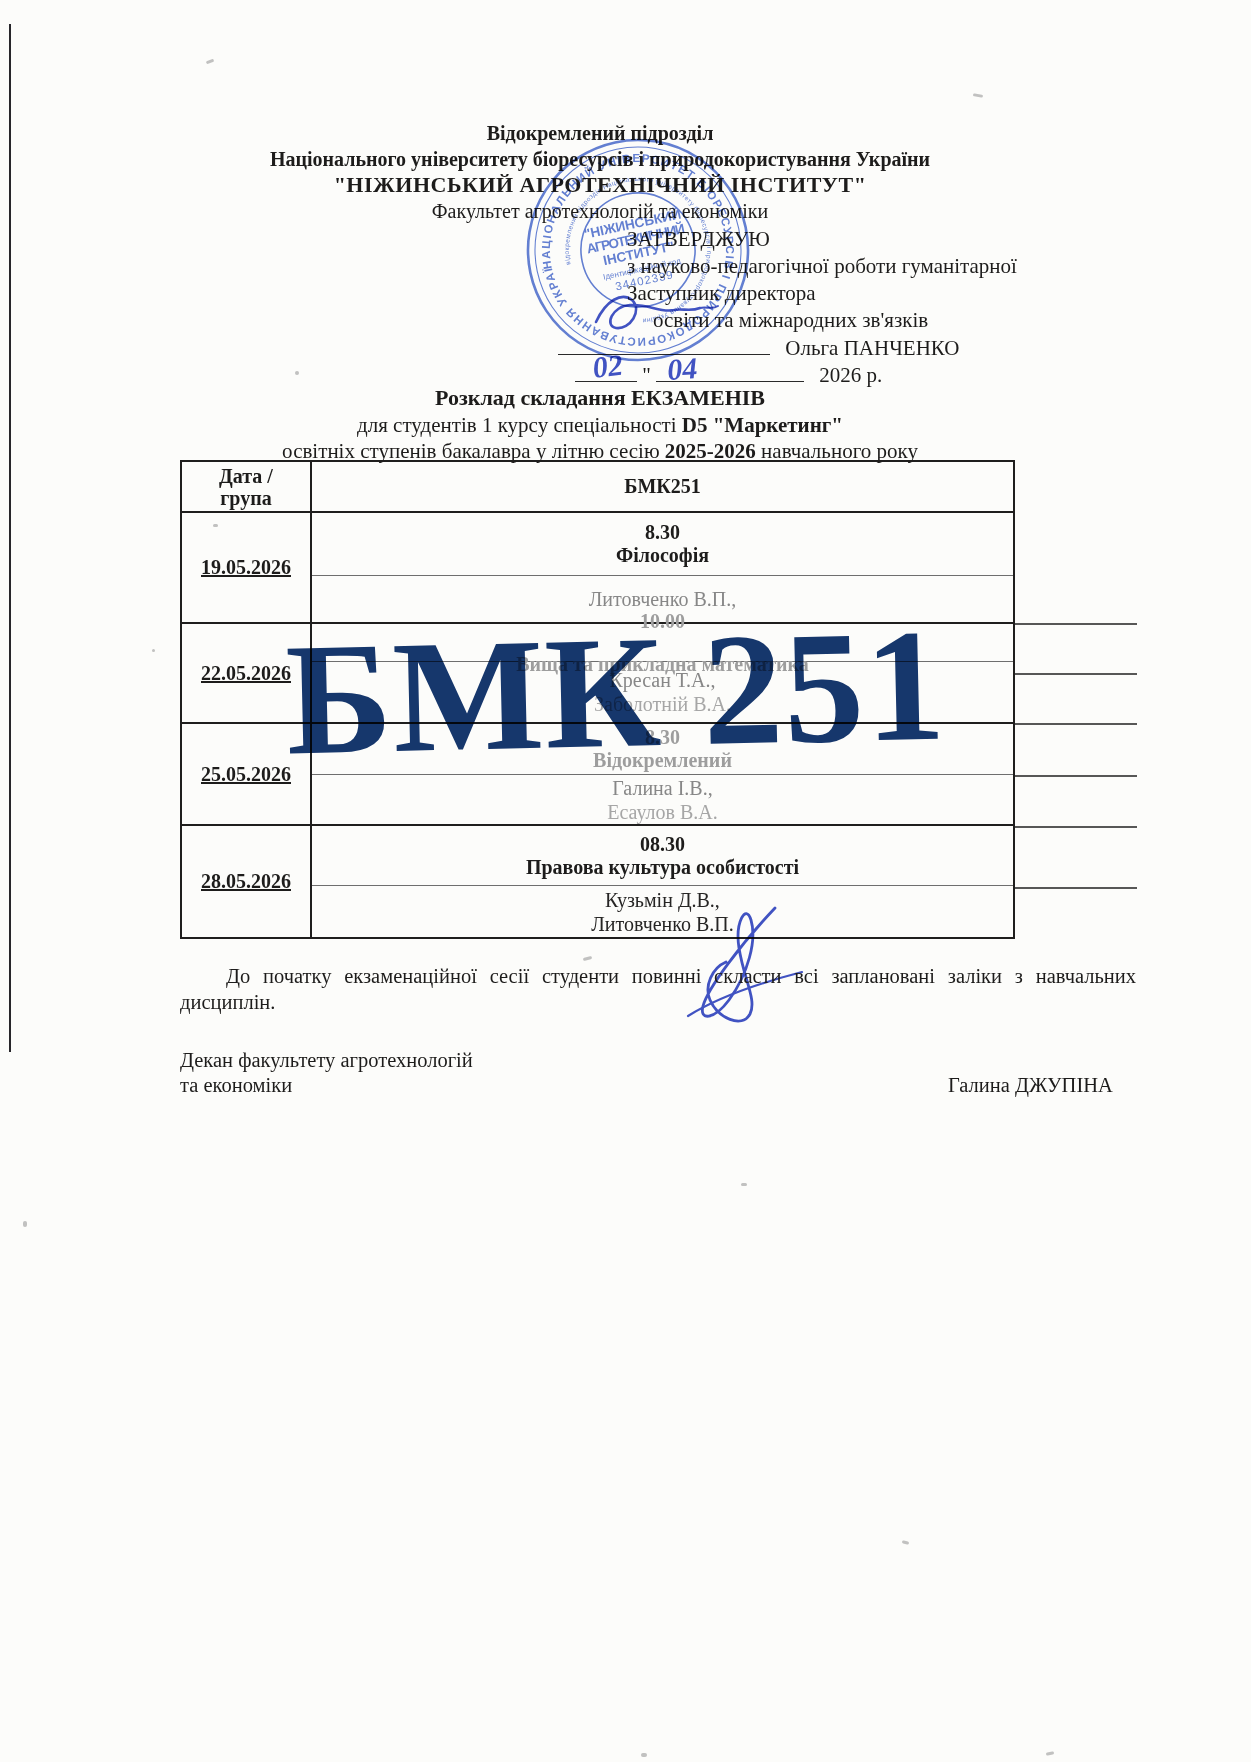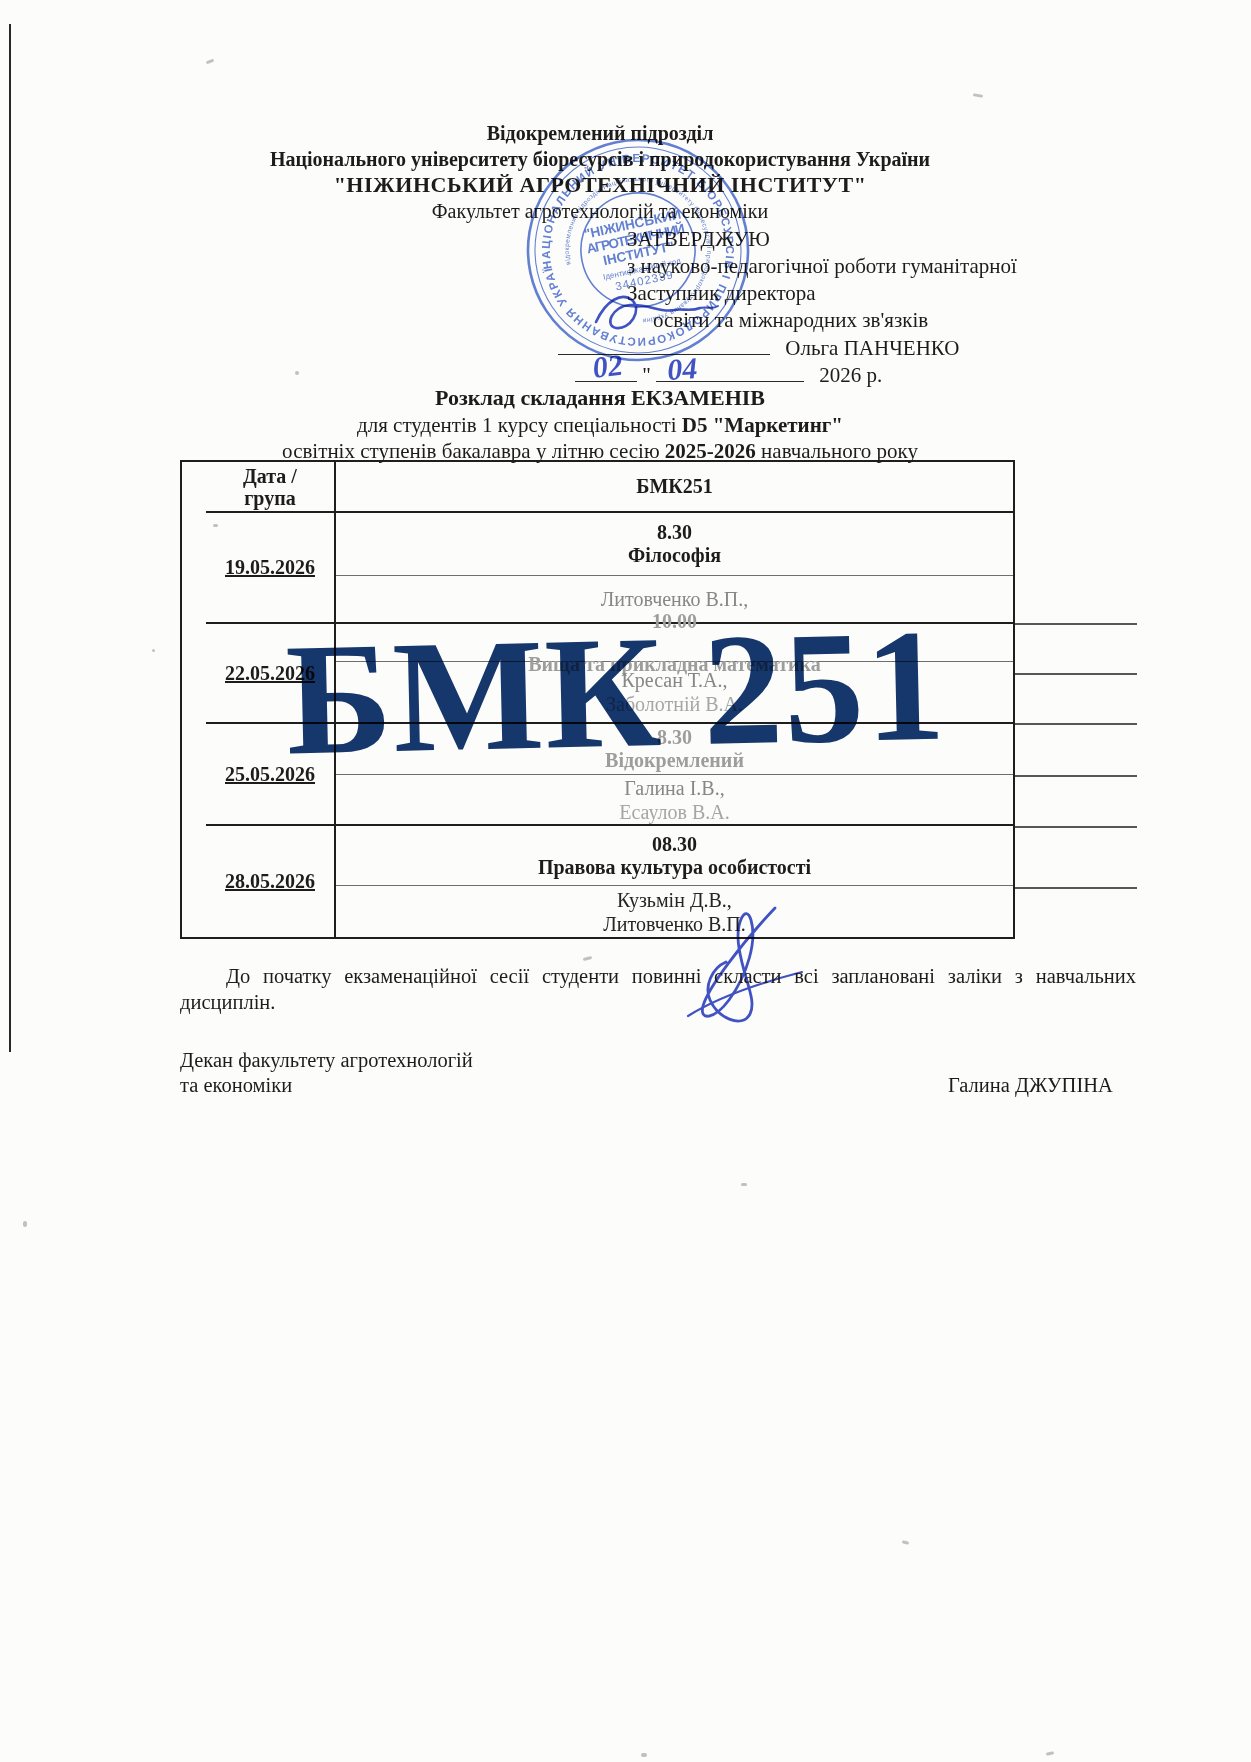--- a/index.html
+++ b/index.html
@@ -19,21 +19,21 @@
   .approval{left:627px; top:226px; width:420px; font-size:21px; line-height:27px;}
   .appr-indent{margin-left:26px;}
   .sig-line{left:558px; top:334px; width:392px; font-size:21px; white-space:nowrap;}
   .u{display:inline-block; border-bottom:1.6px solid #2a2a2a; height:20px; vertical-align:baseline;}
   .date-line{left:575px; top:361px; font-size:21px; white-space:nowrap;}
   
   .title-block{left:60px; top:385px; width:1080px; text-align:center; line-height:26.5px; font-size:21px;}
   .t-line1{font-weight:bold; font-size:22px;}
   .bold{font-weight:bold;}
   
-  .etable{left:180px; top:460px; width:835px; border:2.5px solid #1f1e1d; box-sizing:border-box; background:transparent; font-size:20px;padding-left:24px;}
+  .etable{left:180px; top:460px; width:835px; border:2.5px solid #1f1e1d; box-sizing:border-box; background:transparent; font-size:20px;}
   .trow{display:flex; box-sizing:border-box; border-bottom:2.5px solid #1f1e1d;}
   .trow:last-child{border-bottom:none;}
   .thead{height:51px;}
   .r1{height:111px;} .r2{height:100px;} .r3{height:102px;} .r4{height:111px;}
   .c1{width:130px; border-right:2.5px solid #1f1e1d; box-sizing:border-box;
       display:flex; flex-direction:column; justify-content:center; align-items:center; text-align:center;}
   .c2{flex:1; display:flex; flex-direction:column; box-sizing:border-box;}
   .th-label{font-weight:bold; line-height:22px;}
   .th-group{justify-content:center; align-items:center; font-weight:bold; display:flex;}
   .date{font-weight:bold;text-decoration:underline;}

